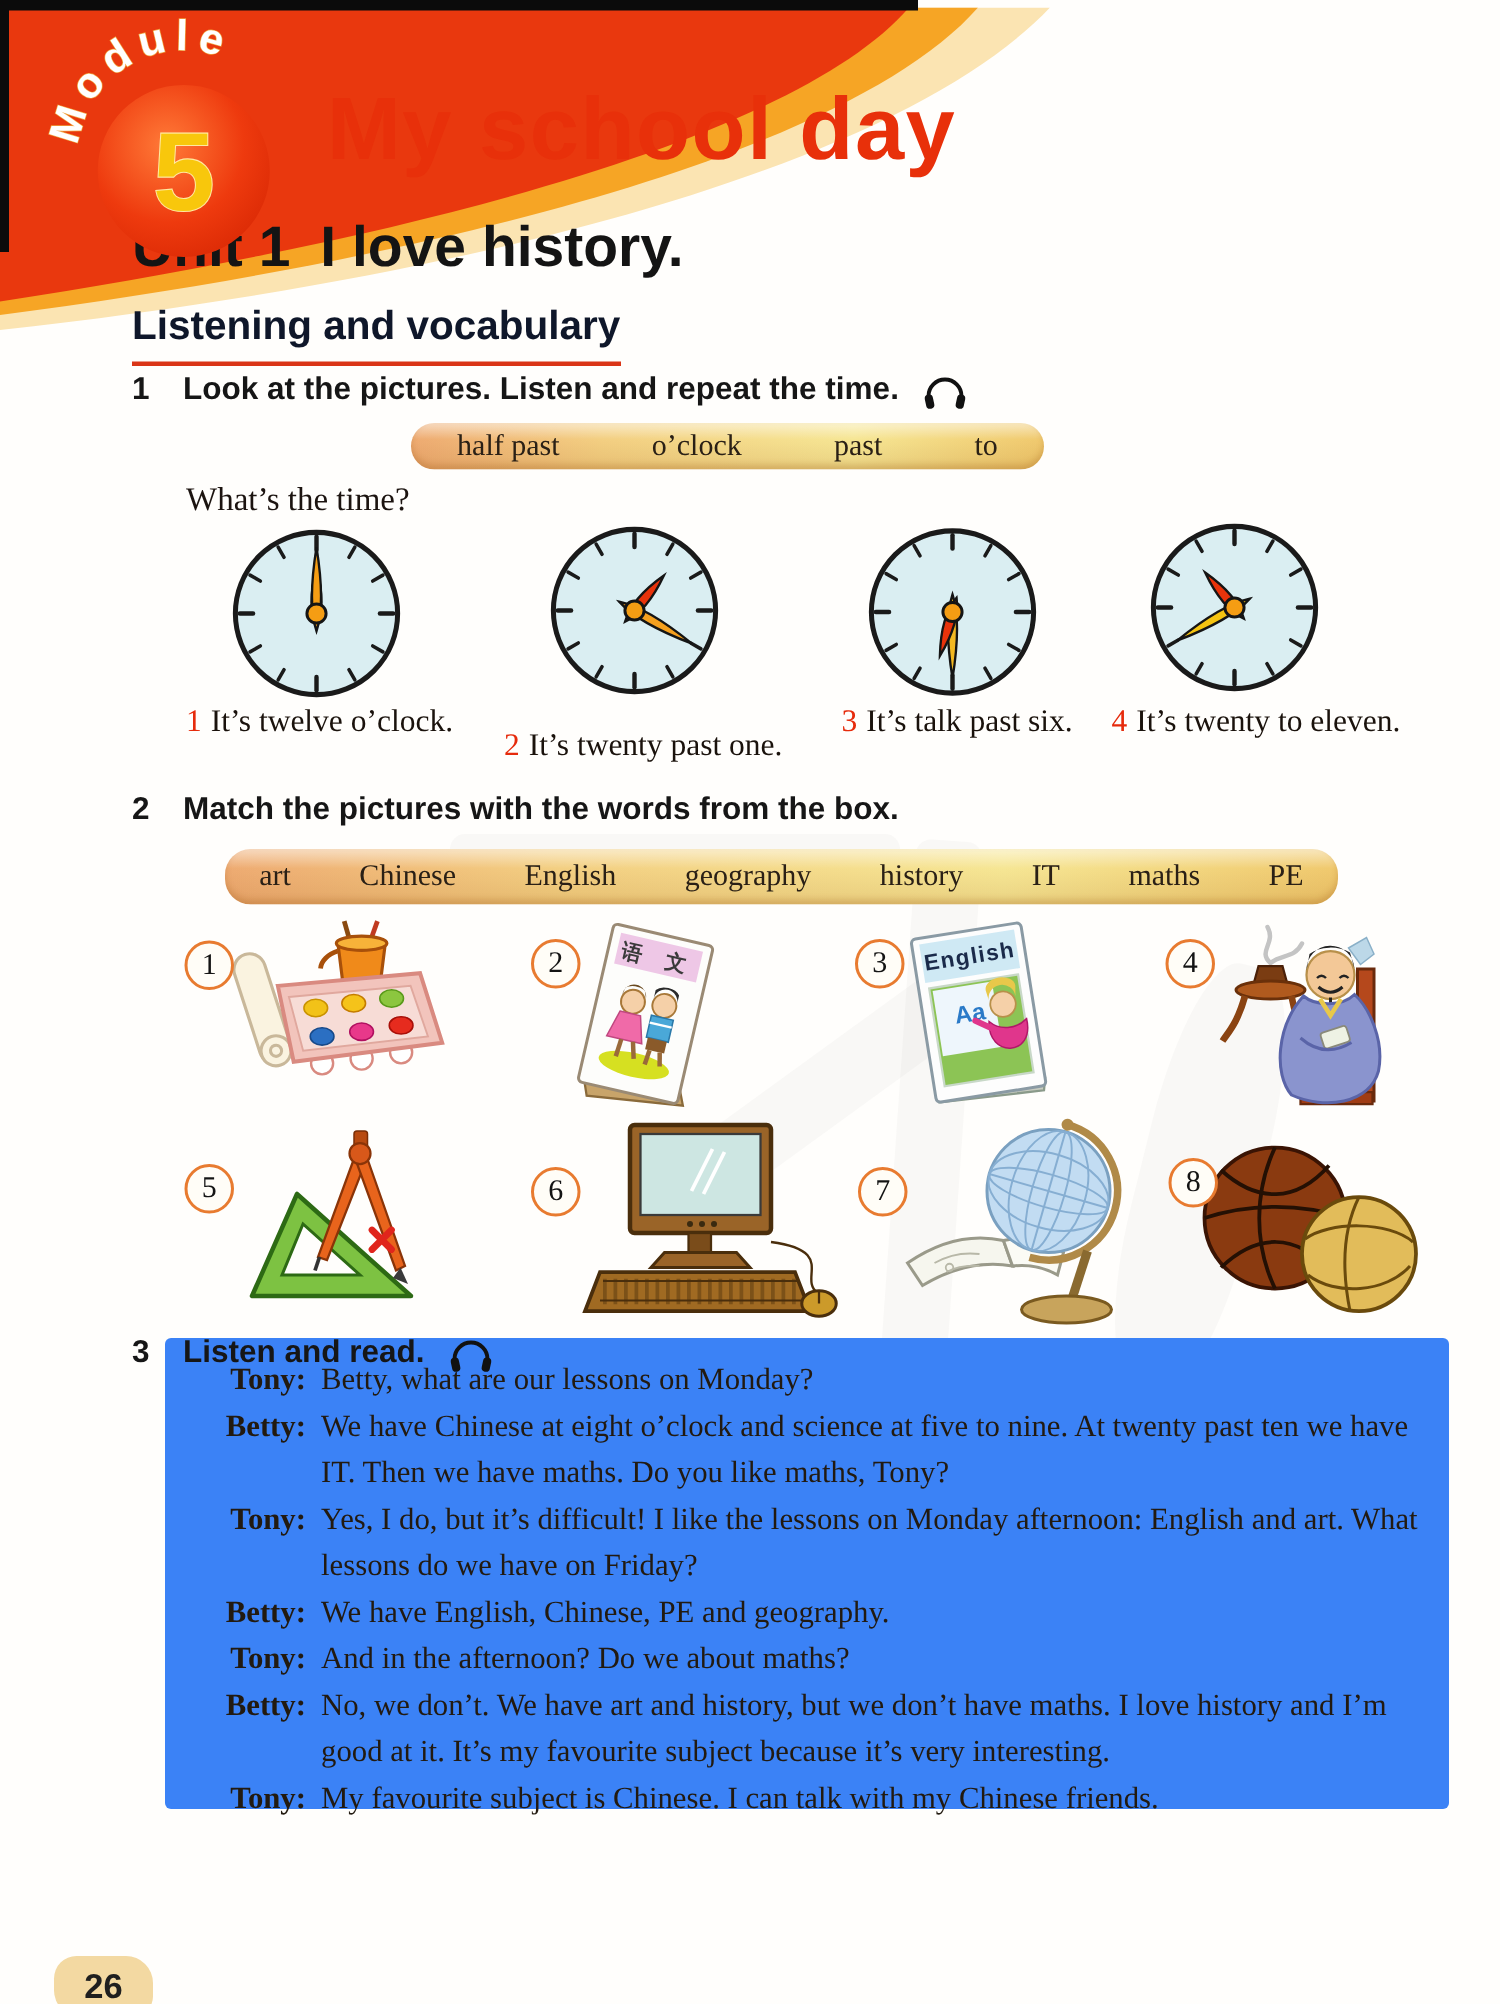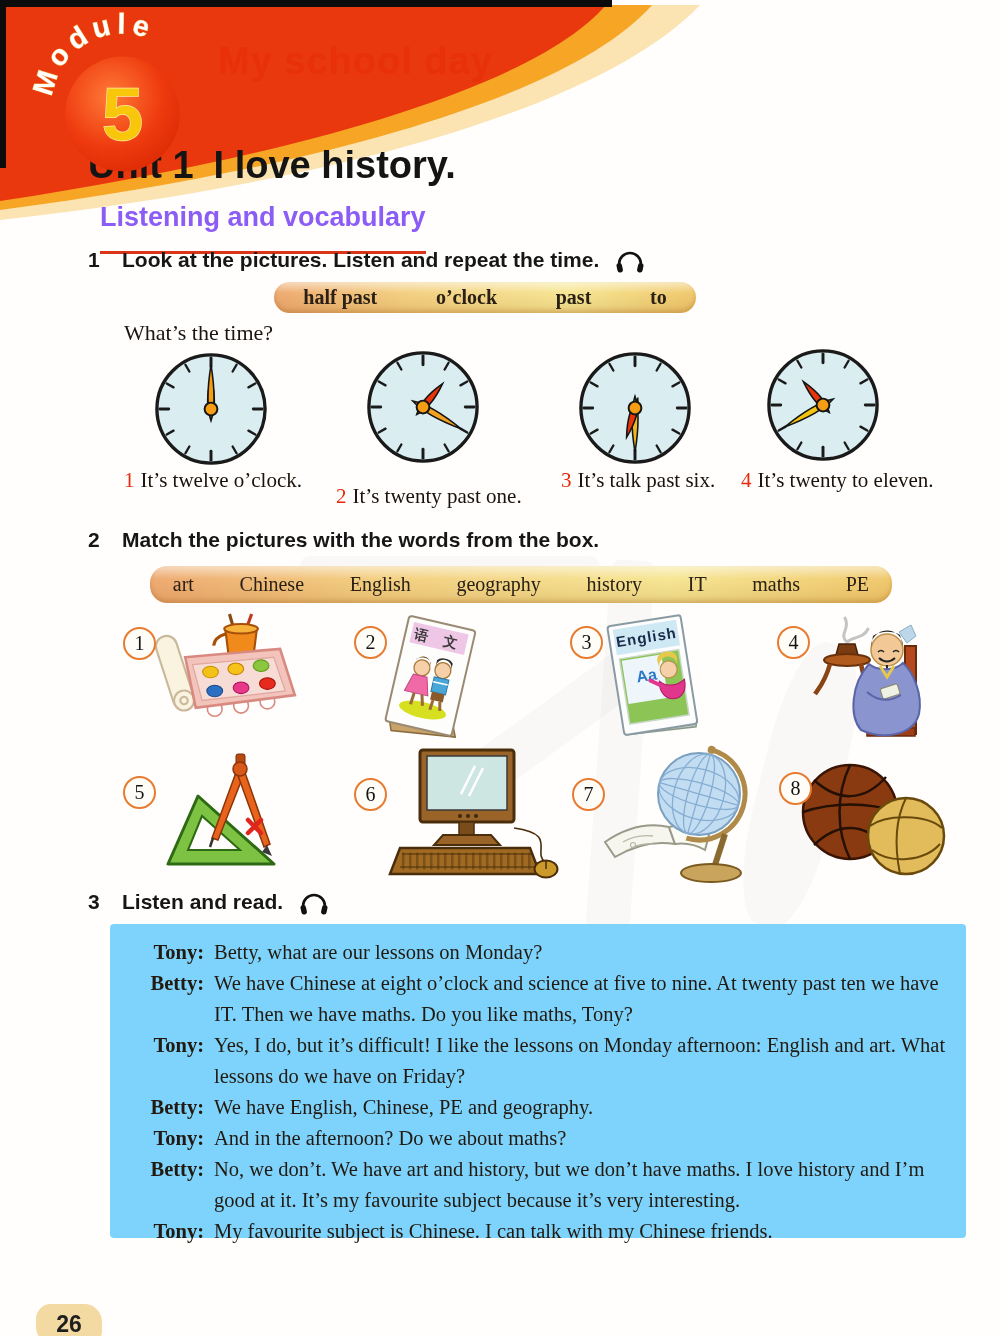--- a/index.html
+++ b/index.html
@@ -8,58 +8,58 @@
   .abs{position:absolute;}
 
   
   .scan-top{left:0;top:0;width:612px;height:7px;background:#0b0b0b;z-index:9;}
   .scan-left{left:0;top:0;width:6px;height:168px;background:#0b0b0b;z-index:9;}
 
   
   .wm{background:#8a8a8a;opacity:0.05;border-radius:10px;z-index:0;}
 
   
-  .hdr-title{left:218px;top:40px;font-size:38px;font-weight:700;color:#e8300a;letter-spacing:1px;z-index:3;}
+  .hdr-title{left:218px;top:52px;font-size:59px;font-weight:700;color:#e8300a;letter-spacing:1px;z-index:3;}
   .hdr-task{left:221px;top:108px;font-size:21px;font-weight:600;color:#171717;z-index:3;}
   .unit-line{left:88px;top:144px;font-size:38px;font-weight:700;color:#141414;z-index:3;}
   .unit-line .gap{display:inline-block;width:20px;}
-  .section-head{left:100px;top:202px;font-size:27px;font-weight:700;color:#8b5cf6;
-                border-bottom:3px solid #da3517;padding-bottom:18px;z-index:3;}
+  .section-head{left:88px;top:202px;font-size:27px;font-weight:700;color:#0f172a;
+                border-bottom:3px solid #da3517;padding-bottom:8px;z-index:3;}
 
   
   .ex-head{display:flex;align-items:center;gap:0;font-size:21px;font-weight:700;color:#161616;z-index:3;}
   .ex-num{width:34px;}
   .hp{margin-left:16px;position:relative;top:2px;}
 
   
   .wordbox{display:flex;align-items:center;justify-content:space-around;
            border-radius:17px;z-index:2;
            font-family:"Liberation Serif",serif;font-size:20px;color:#2a2016;
            background:linear-gradient(180deg,rgba(255,255,255,.55),rgba(255,255,255,0) 35%,rgba(140,70,0,.12)),
                       linear-gradient(90deg,#eeab72,#f3cf82 30%,#f6e694 70%,#f0c96e);
            box-shadow:inset 0 -3px 4px rgba(150,80,10,.25);}
-  .wordbox1{left:274px;top:282px;width:422px;height:31px;font-weight:bold;}
+  .wordbox1{left:274px;top:282px;width:422px;height:31px;}
   .wordbox2{left:150px;top:566px;width:742px;height:37px;}
 
   .question{left:124px;top:320px;font-family:"Liberation Serif",serif;font-size:22px;color:#1c1410;z-index:2;}
 
   
   .clock{z-index:2;}
   .caption{top:468px;font-family:"Liberation Serif",serif;font-size:21px;color:#1a120c;z-index:2;white-space:nowrap;}
   .caption .cnum{color:#e62b0c;margin-right:6px;}
 
   
   .cnum-badge{width:29px;height:29px;border:2px solid #e87b30;border-radius:50%;
               background:#fffdf7;color:#141414;font-family:"Liberation Serif",serif;font-size:20px;
               display:flex;align-items:center;justify-content:center;z-index:3;}
 
   .pic{position:absolute;z-index:2;}
 
   
-  .dlg-box{left:110px;top:924px;width:856px;height:314px;background:#7dd3fc;border-radius:4px;
+  .dlg-box{left:110px;top:892px;width:856px;height:314px;background:#3b82f6;border-radius:4px;
            padding:13px 20px 0 22px;box-sizing:border-box;z-index:2;}
   .dlg-row{display:grid;grid-template-columns:72px 1fr;gap:0 10px;
            font-family:"Liberation Serif",serif;font-size:20.5px;line-height:31px;color:#221a10;}
   .dlg-speaker{font-weight:700;text-align:right;white-space:nowrap;}
 
   .page-badge{left:36px;top:1304px;width:66px;height:40px;background:#f3d9a2;
               border-radius:15px 18px 13px 17px;display:flex;align-items:center;justify-content:center;
               font-size:23px;font-weight:700;color:#1f1f1f;z-index:2;}
 
   svg text{font-family:"Liberation Sans",sans-serif;}

